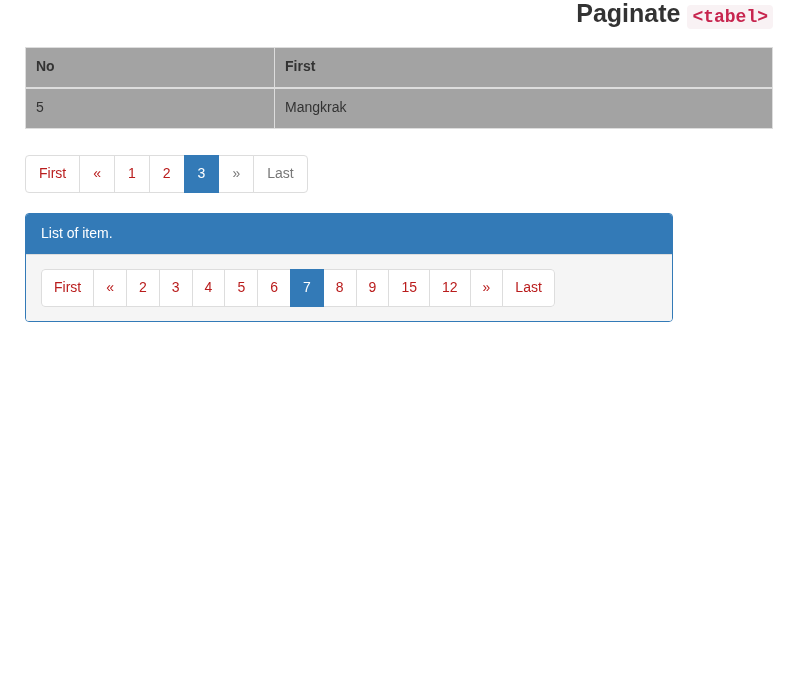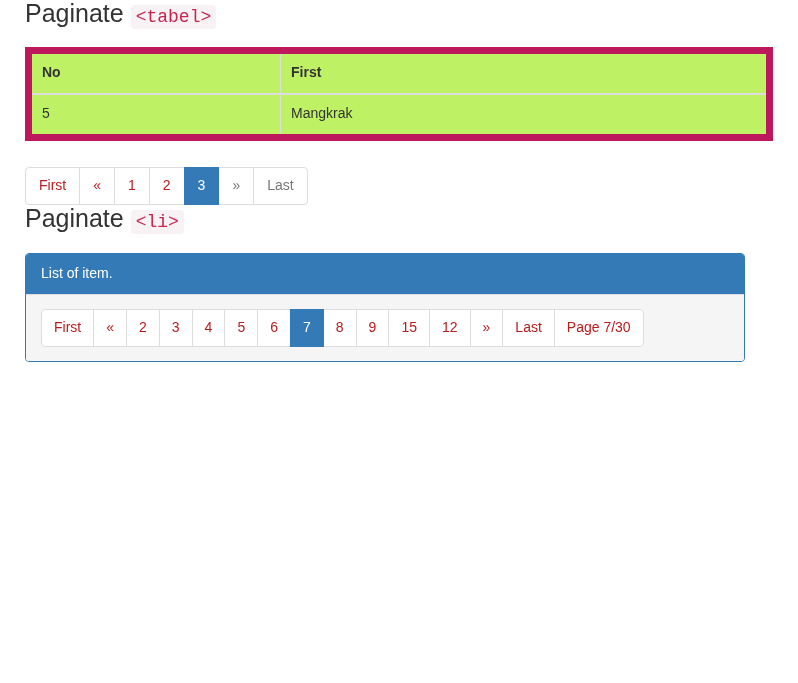--- a/index.html
+++ b/index.html
@@ -18,45 +18,46 @@
   }
   .page {
     padding: 0 25px;
     box-sizing: border-box;
     width: 798px;
   }
 
   
   h1.section-title {
     font-size: 25px;
-    font-weight: 400;
+    font-weight: 700;
     color: #333333;
     margin: 0;
     padding: 0;
     line-height: 1.1;
+    text-align: right;
   }
   .heading-1 { padding-top: 20px; }
   .heading-2 { padding-top: 18px; }
   code.code-tag {
     font-family: "Liberation Mono", "DejaVu Sans Mono", monospace;
     font-size: 18px;
     color: #c7254e;
     background-color: #f9f2f4;
     padding: 2px 5px;
     border-radius: 4px;
     white-space: nowrap;
   }
 
   
   table.data-table {
     width: 748px;
     border-collapse: collapse;
     margin-top: 19px;
-    background: #bef264;
-    border: 7px solid #be185d;
+    background: #a3a3a3;
+    border: 1px solid #be185d;
   }
   table.data-table th,
   table.data-table td {
     border: 1px solid #dddddd;
     padding: 8px 10px;
     text-align: left;
     vertical-align: middle;
     font-size: 14px;
     height: 23px;
   }
@@ -121,21 +122,21 @@
     cursor: not-allowed;
   }
   .pagination-wrap-1 { padding-top: 26px; }
 
   
   .panel-primary {
     margin-top: 20px;
     background-color: #ffffff;
     border: 1px solid #337ab7;
     border-radius: 4px;
-    width: 720px;
+    width: 648px;
     box-sizing: border-box;
     overflow: hidden;
   }
   .panel-heading {
     background-color: #337ab7;
     border-color: #337ab7;
     color: #ffffff;
     padding: 10px 15px;
     font-size: 14px;
   }
@@ -212,24 +213,20 @@
       </li>
       <li class="disabled">
         <span>»</span>
       </li>
       <li class="disabled">
         <span>Last</span>
       </li>
     </ul>
   </div>
 
-  <h1 class="section-title heading-2">
-    <span>Paginate</span>
-    <code class="code-tag">&lt;li&gt;</code>
-  </h1>
 
   <div class="panel-primary">
     <div class="panel-heading">List of item.</div>
 
 
     <div class="panel-footer">
       <ul class="pagination">
         <li>
           <a href="#">First</a>
         </li>
@@ -264,21 +261,18 @@
           <a href="#">15</a>
         </li>
         <li>
           <a href="#">12</a>
         </li>
         <li>
           <a href="#">»</a>
         </li>
         <li>
           <a href="#">Last</a>
-        </li>
-        <li>
-          <a href="#">Page 7/30</a>
         </li>
       </ul>
     </div>
   </div>
 
 </div>
 
 </body></html>

